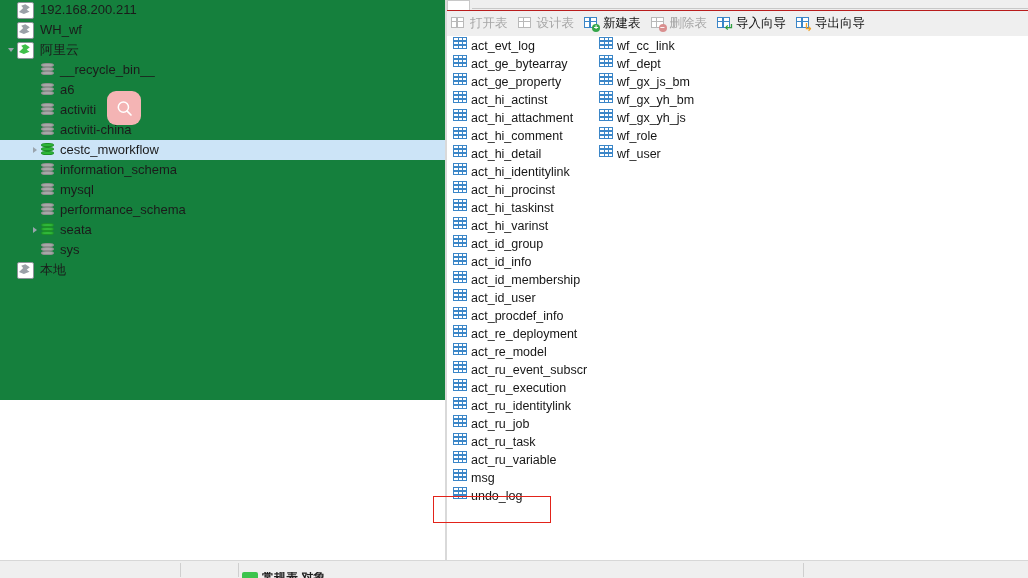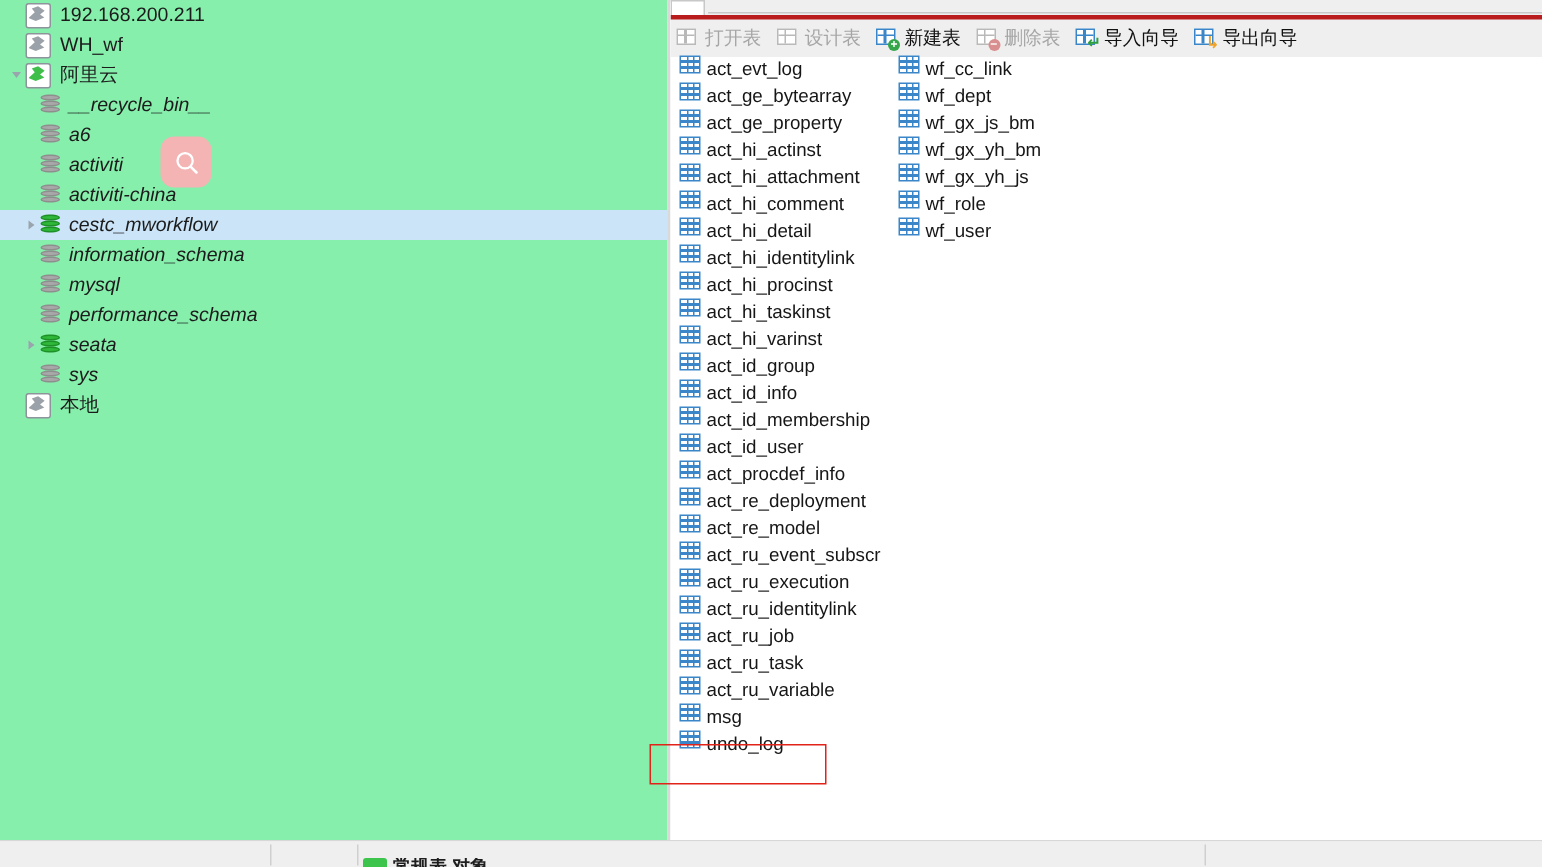--- a/index.html
+++ b/index.html
@@ -7,22 +7,22 @@
     width:1028px;height:578px;overflow:hidden;
     background:#ffffff;
     font-family:"Liberation Sans","DejaVu Sans",sans-serif;
     font-size:12.5px;color:#1b1b1b;
     -webkit-font-smoothing:antialiased;
   }
   .app{position:relative;width:1028px;height:578px;}
 
   
   .tree-pane{
-    position:absolute;left:0;top:0;width:445px;height:560px;
-    background:#86efac;overflow:hidden;
+    position:absolute;left:0;top:0;width:445px;height:400px;
+    background:#15803d;overflow:hidden;
   }
   .tree-row{
     position:relative;height:20px;display:flex;align-items:center;
     white-space:nowrap;
   }
   .tree-row.sel{background:#cce4f7;}
   .twisty{
     width:13px;height:20px;flex:0 0 13px;display:flex;align-items:center;justify-content:center;
     font-size:0;
   }
@@ -53,21 +53,21 @@
     background:#a8a8a8;border:1px solid #8e8e8e;box-sizing:border-box;
   }
   .ico-db span:nth-child(1){top:0px;}
   .ico-db span:nth-child(2){top:4px;}
   .ico-db span:nth-child(3){top:8px;}
   .ico-db.green span{background:#2fb739;border-color:#1d9127;}
 
   .tree-label{line-height:20px;font-size:13px;}
 
   .indent-0{padding-left:4px;}
-  .indent-1{padding-left:14px;font-style:italic;}
+  .indent-1{padding-left:28px;}
 
   
   .search-badge{
     position:absolute;left:107px;top:91px;width:34px;height:34px;
     background:#f4b4b4;border-radius:9px;display:flex;align-items:center;justify-content:center;
   }
   .search-badge svg{display:block;}
 
   
   .splitter{
@@ -82,21 +82,21 @@
     position:absolute;left:0;top:0;width:581px;height:10px;background:#efefef;
   }
   .topstrip .tabstub{
     position:absolute;left:0px;top:0;width:23px;height:10px;background:#fff;border:1px solid #c8c8c8;border-bottom:none;box-sizing:border-box;
   }
   .topstrip .tabline{
     position:absolute;left:25px;top:8px;width:556px;height:1px;background:#c8c8c8;
   }
   .toolbar{
     position:absolute;left:0;top:10px;width:581px;height:25px;
-    background:#efefef;border-top:3px solid #b91c1c;
+    background:#efefef;border-top:1px solid #b91c1c;
     display:flex;align-items:center;gap:0px;
   }
   .tb-btn{
     display:flex;align-items:center;height:23px;padding:0 6px 0 4px;
     font-size:12.5px;color:#111;white-space:nowrap;cursor:default;
   }
   .tb-btn.disabled{color:#a6a6a6;}
   .tb-ico{
     position:relative;width:15px;height:13px;margin-right:4px;flex:0 0 15px;
   }

